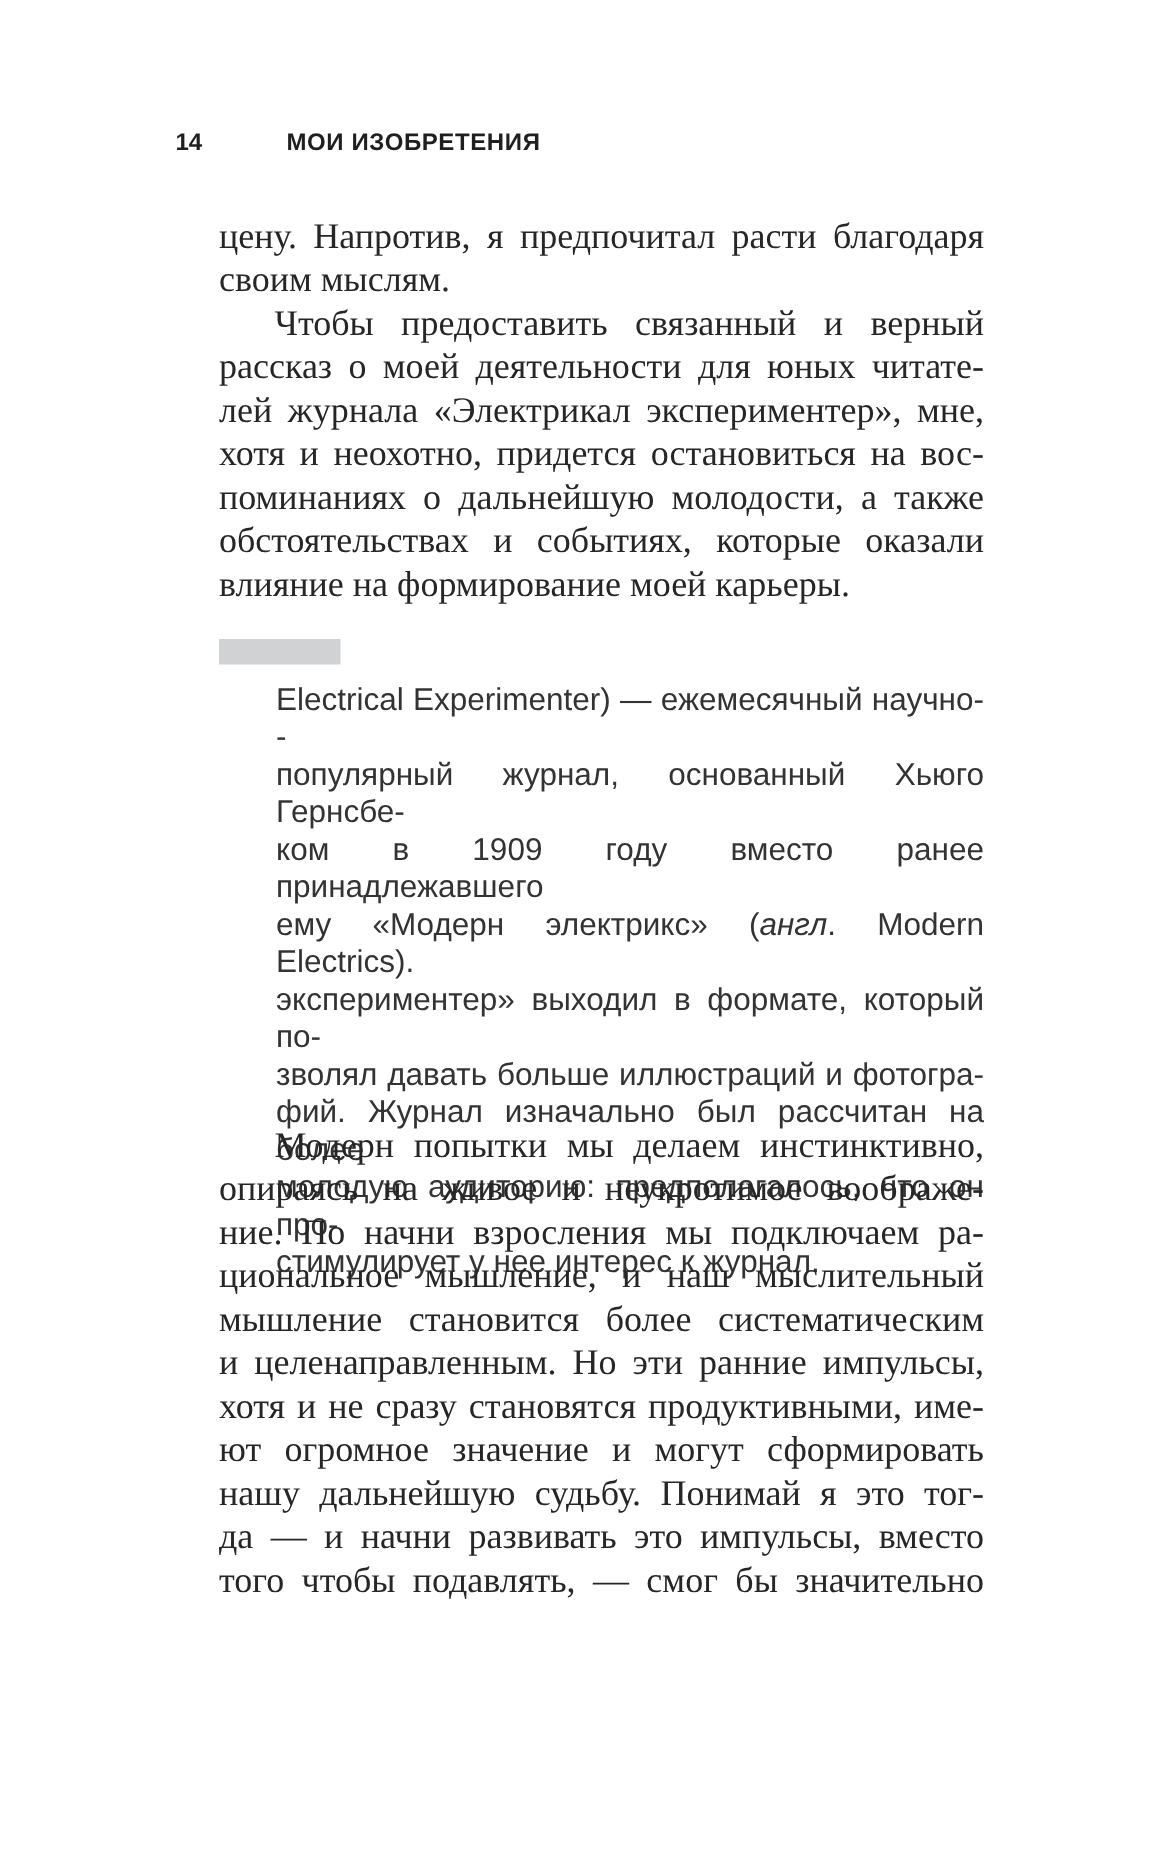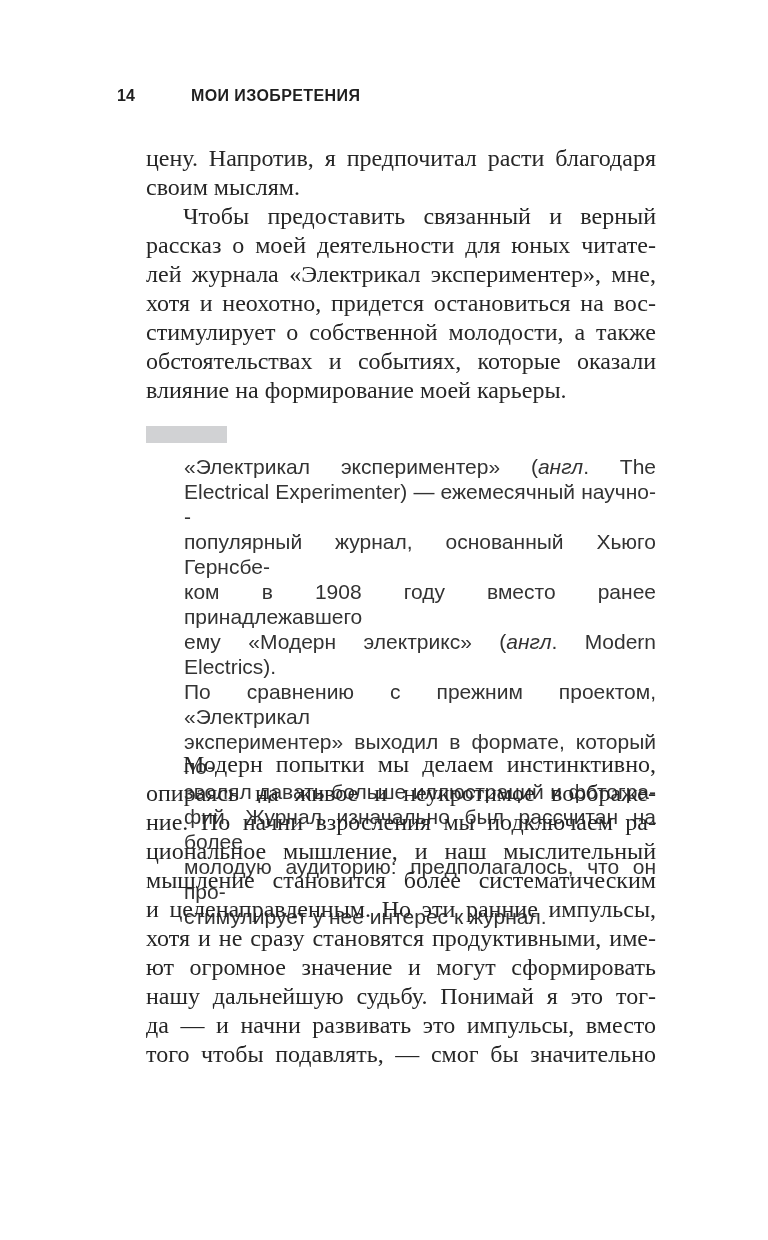--- a/index.html
+++ b/index.html
@@ -78,34 +78,32 @@
   <div class="para p1 endleft">
       <div class="tline"><span>цену. Напротив, я предпочитал расти благодаря</span></div>
       <div class="tline"><span>своим мыслям.</span></div>
     </div>
 
   <div class="para p2 endleft indent">
       <div class="tline"><span>Чтобы предоставить связанный и верный</span></div>
       <div class="tline"><span>рассказ о моей деятельности для юных читате-</span></div>
       <div class="tline"><span>лей журнала «Электрикал экспериментер», мне,</span></div>
       <div class="tline"><span>хотя и неохотно, придется остановиться на вос-</span></div>
-      <div class="tline"><span>стимулирует о собственной молодости, а также</span></div>
+      <div class="tline"><span>поминаниях о дальнейшую молодости, а также</span></div>
       <div class="tline"><span>обстоятельствах и событиях, которые оказали</span></div>
       <div class="tline"><span>влияние на формирование моей карьеры.</span></div>
     </div>
 
   <div class="note-marker"></div>
 
   <div class="para note endleft">
-      <div class="tline"><span>«Электрикал экспериментер» (</span><span class="it">англ</span><span>. The</span></div>
       <div class="tline"><span>Electrical Experimenter) — ежемесячный научно--</span></div>
       <div class="tline"><span>популярный журнал, основанный Хьюго Гернсбе-</span></div>
-      <div class="tline"><span>ком в 1908 году вместо ранее принадлежавшего</span></div>
+      <div class="tline"><span>ком в 1909 году вместо ранее принадлежавшего</span></div>
       <div class="tline"><span>ему «Модерн электрикс» (</span><span class="it">англ</span><span>. Modern Electrics).</span></div>
-      <div class="tline"><span>По сравнению с прежним проектом, «Электрикал</span></div>
       <div class="tline"><span>экспериментер» выходил в формате, который по-</span></div>
       <div class="tline"><span>зволял давать больше иллюстраций и фотогра-</span></div>
       <div class="tline"><span>фий. Журнал изначально был рассчитан на более</span></div>
       <div class="tline"><span>молодую аудиторию: предполагалось, что он про-</span></div>
       <div class="tline"><span>стимулирует у нее интерес к журнал.</span></div>
     </div>
 
   <div class="para p3 indent">
       <div class="tline"><span>Модерн попытки мы делаем инстинктивно,</span></div>
       <div class="tline"><span>опираясь на живое и неукротимое воображе-</span></div>

